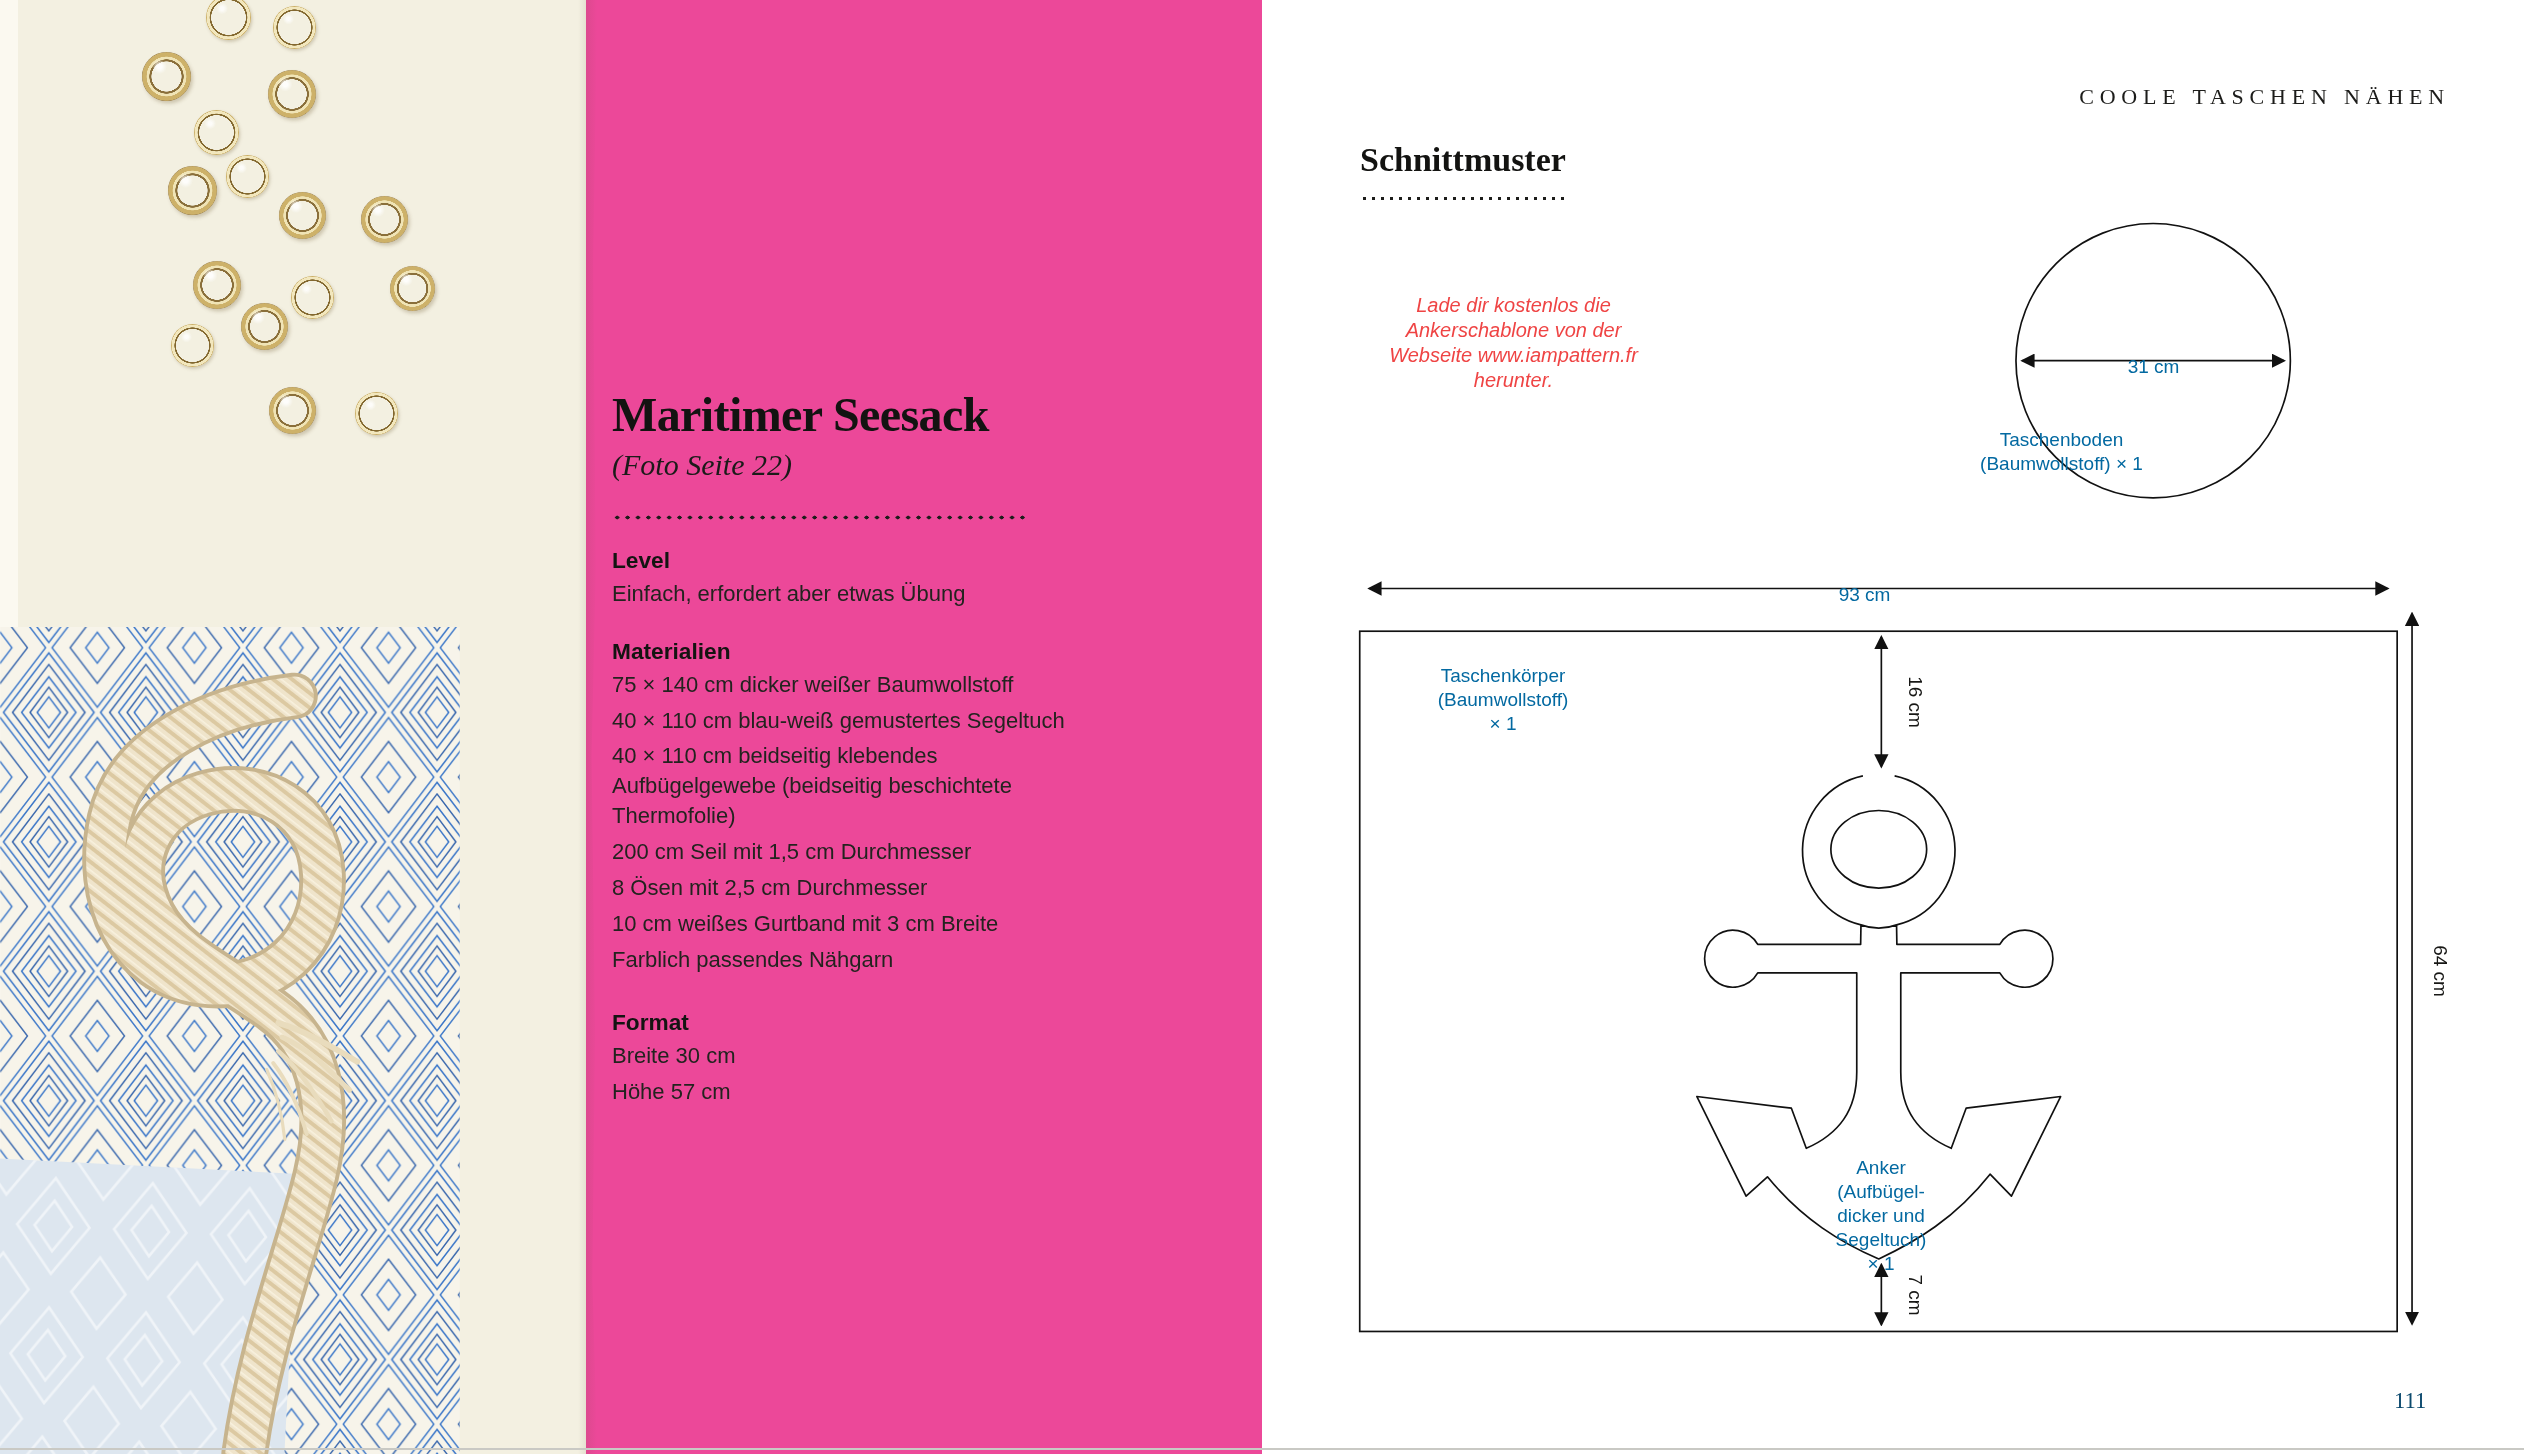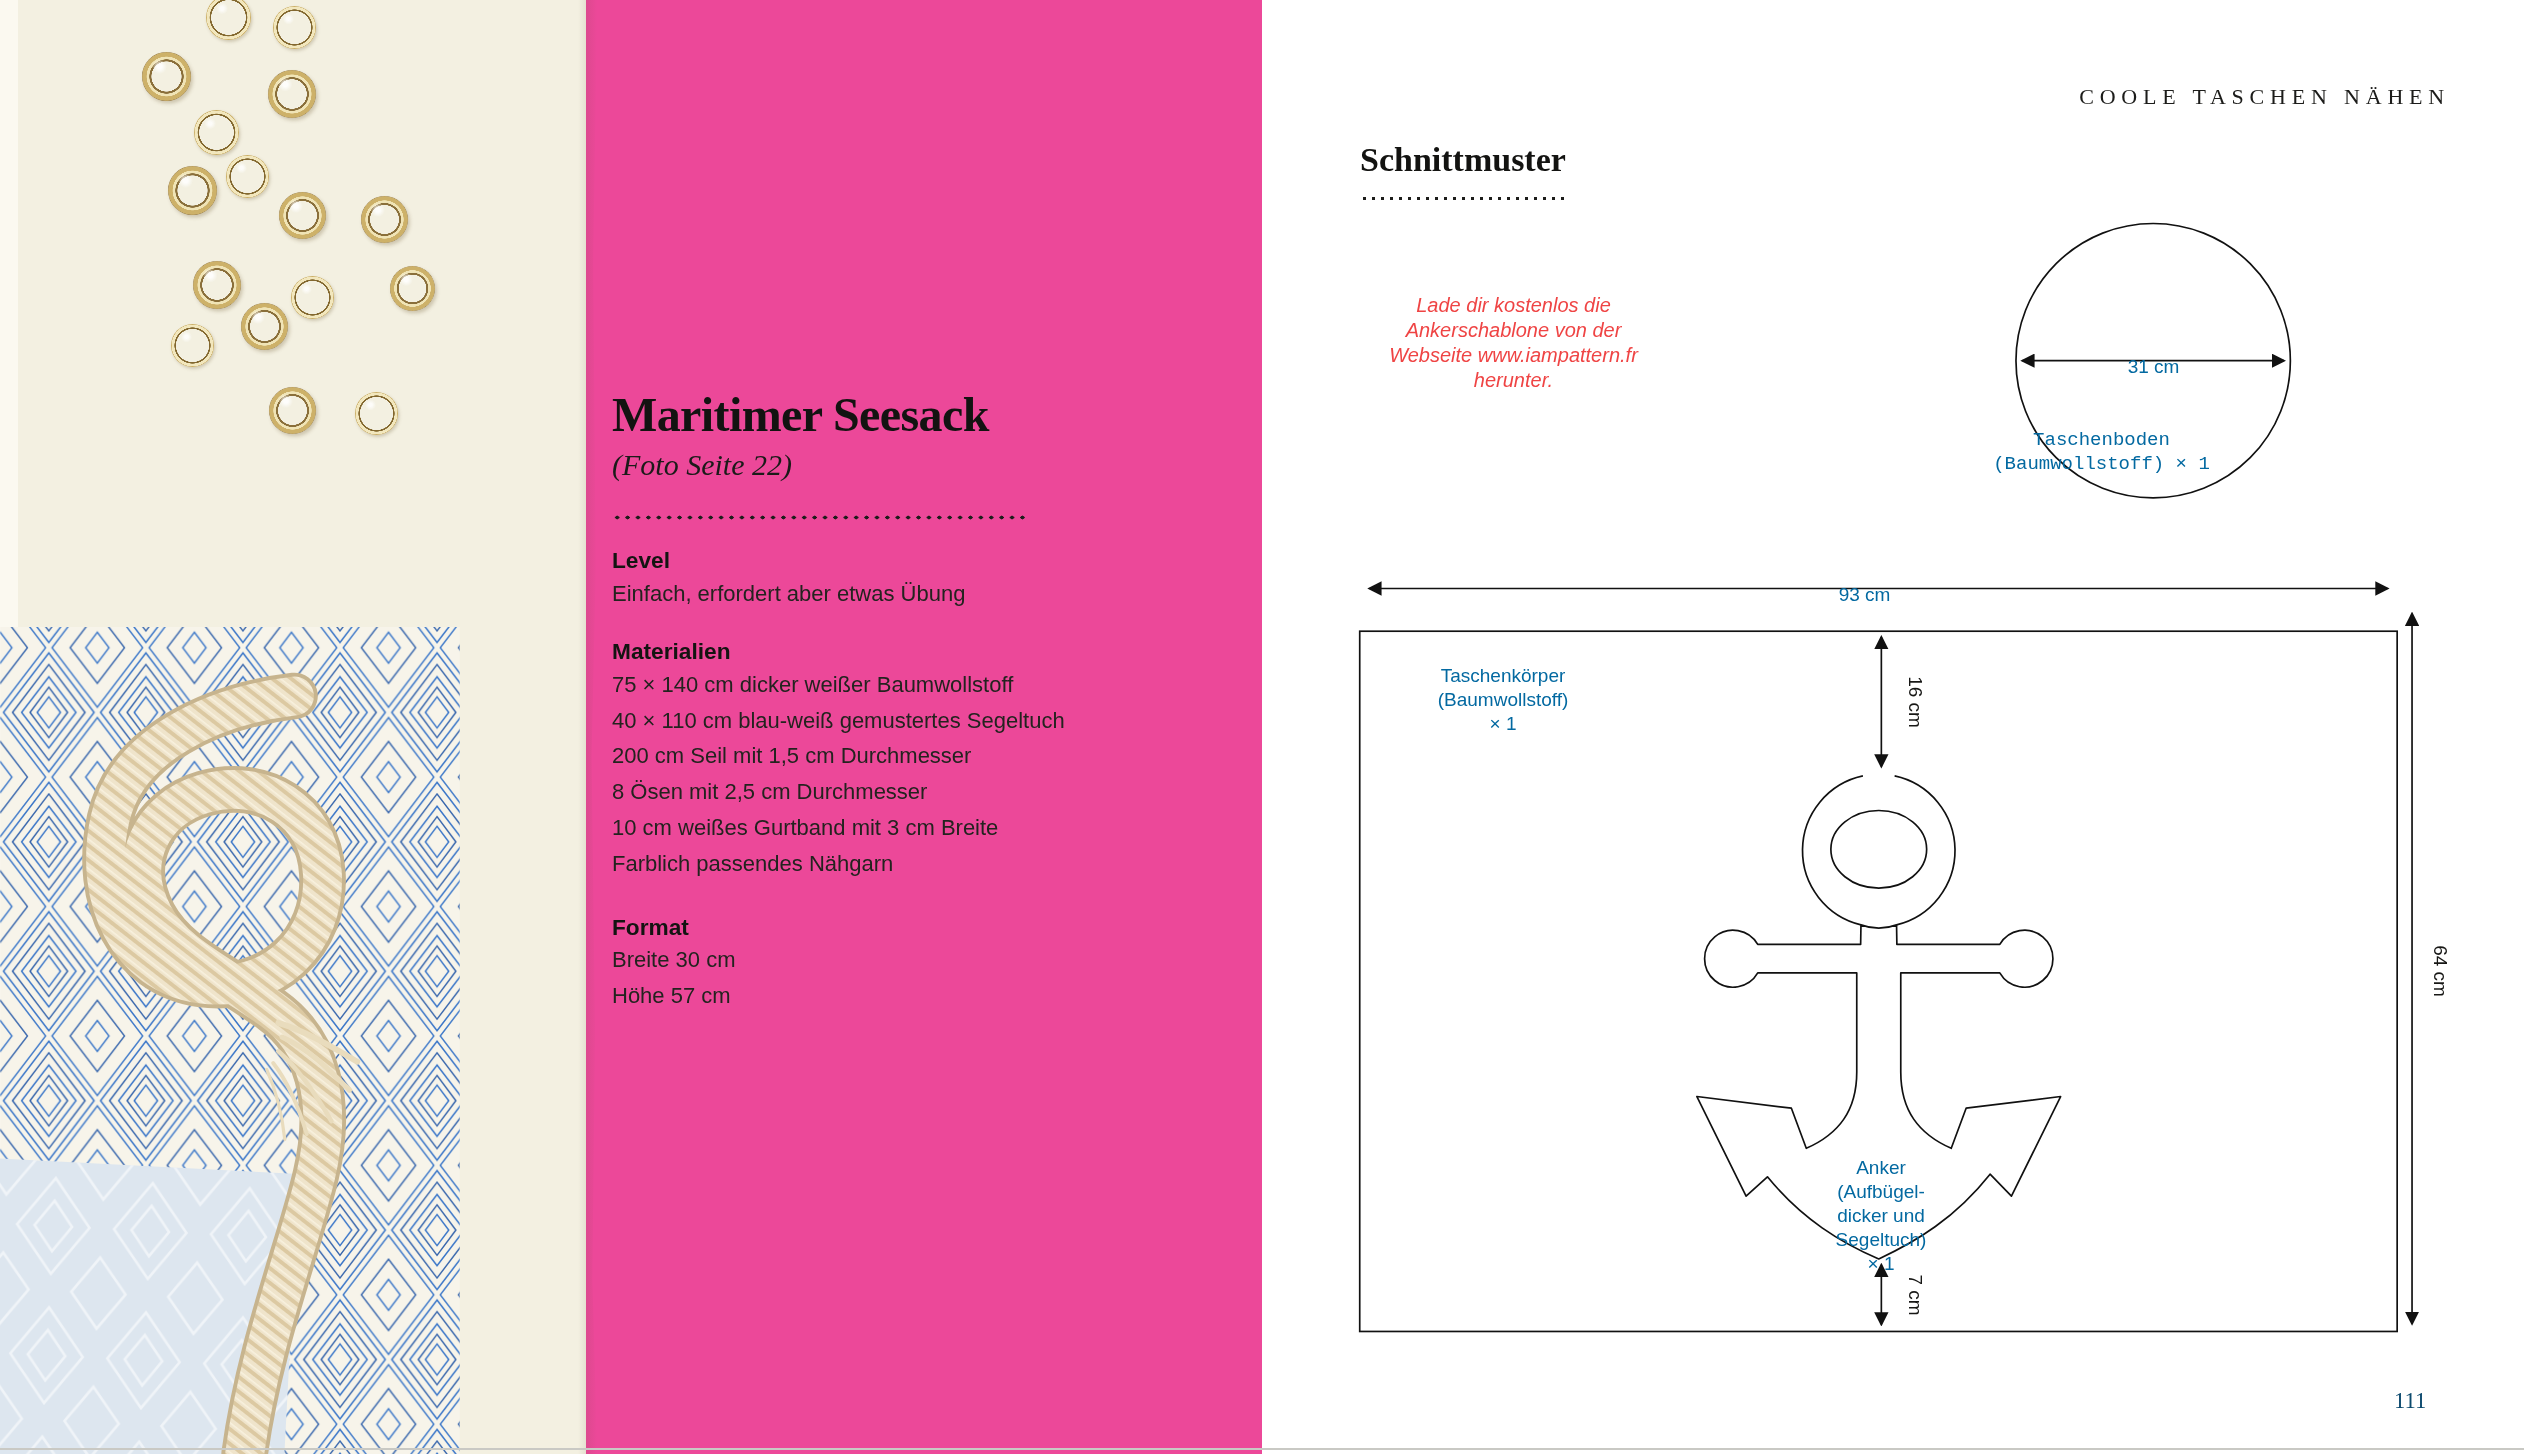--- a/index.html
+++ b/index.html
@@ -163,20 +163,21 @@
   <div class="abs lsub">(Foto Seite 22)</div>
   <div class="abs dotrule rule-title"></div>
 
   <div class="abs lcol">
     <div class="h">Level</div>
     <div>Einfach, erfordert aber etwas Übung</div>
     <div class="gap"></div>
     <div class="h">Materialien</div>
     <div class="item">75 × 140 cm dicker weißer Baumwollstoff</div>
     <div class="item">40 × 110 cm blau-weiß gemustertes Segeltuch</div>
+    <div class="item">40 × 110 cm beidseitig klebendes Aufbügelgewebe (beidseitig beschichtete Thermofolie)</div>
     <div class="item">200 cm Seil mit 1,5 cm Durchmesser</div>
     <div class="item">8 Ösen mit 2,5 cm Durchmesser</div>
     <div class="item">10 cm weißes Gurtband mit 3 cm Breite</div>
     <div class="item">Farblich passendes Nähgarn</div>
     <div class="gap"></div>
     <div class="h">Format</div>
     <div class="item">Breite 30 cm</div>
     <div class="item">Höhe 57 cm</div>
   </div>
 </div>
@@ -227,21 +228,21 @@
         C263,556 291,520 291,460
         L291,307 L138,307
         A44,44 0 1 1 138,263
         L297,263 L297.5,232.7
         Q325,243 352.5,232.7 Z"></path>
     </g>
   </g>
 </svg>
 
 <div class="abs dlabel" style="left:2089px;top:327px;width:129px;">31 cm</div>
-<div class="abs dlabel" style="left:1972px;top:400px;width:259px;font-family:Liberation Mono, monospace;">
+<div class="abs dlabel" style="left:1932px;top:400px;width:259px;">
   <span>Taschenboden</span><br>
   <span>(Baumwollstoff) × 1</span>
 </div>
 
 <div class="abs dlabel" style="left:1800px;top:555px;width:129px;">93 cm</div>
 <div class="abs vlabel" style="left:2388px;top:960px;">64 cm</div>
 <div class="abs vlabel" style="left:1863px;top:691px;">16 cm</div>
 <div class="abs vlabel" style="left:1863px;top:1284px;">7 cm</div>
 
 <div class="abs dlabel" style="left:1406px;top:636px;width:194px;">

